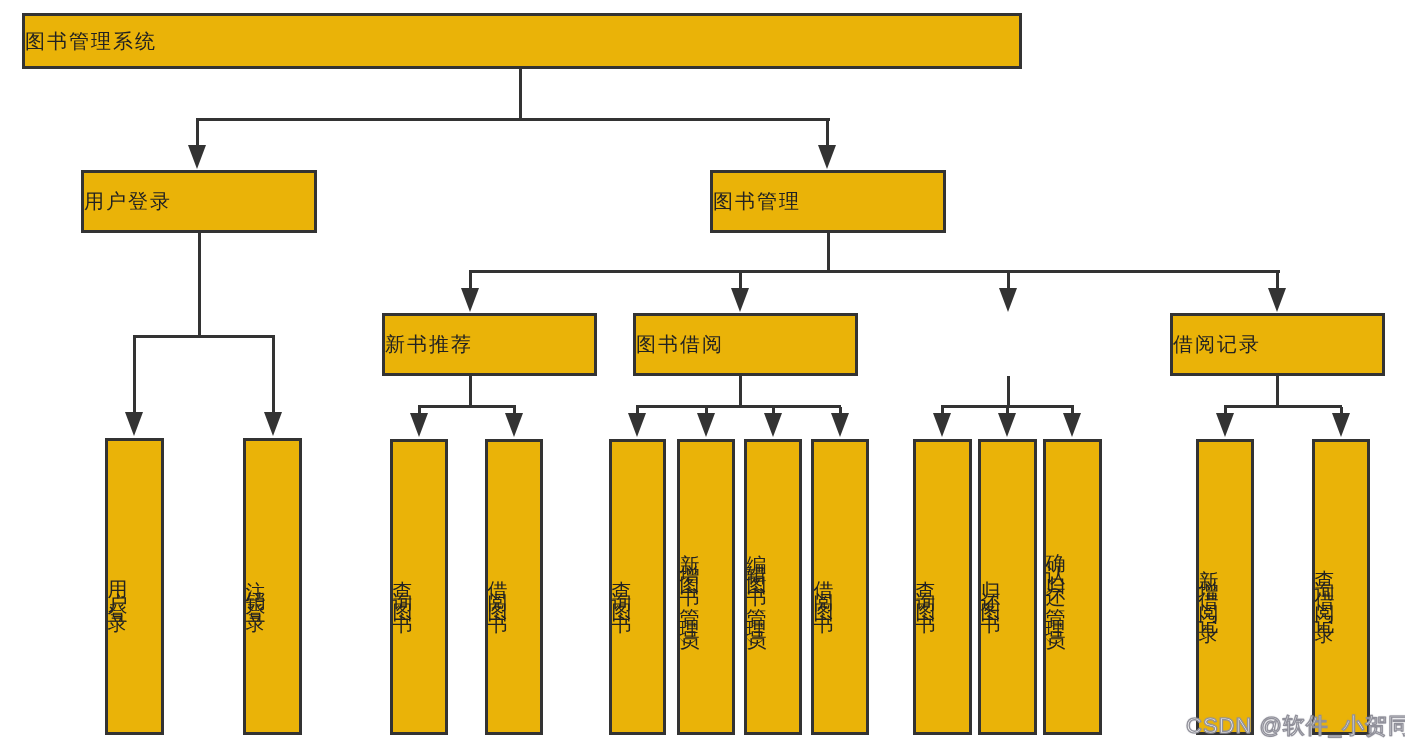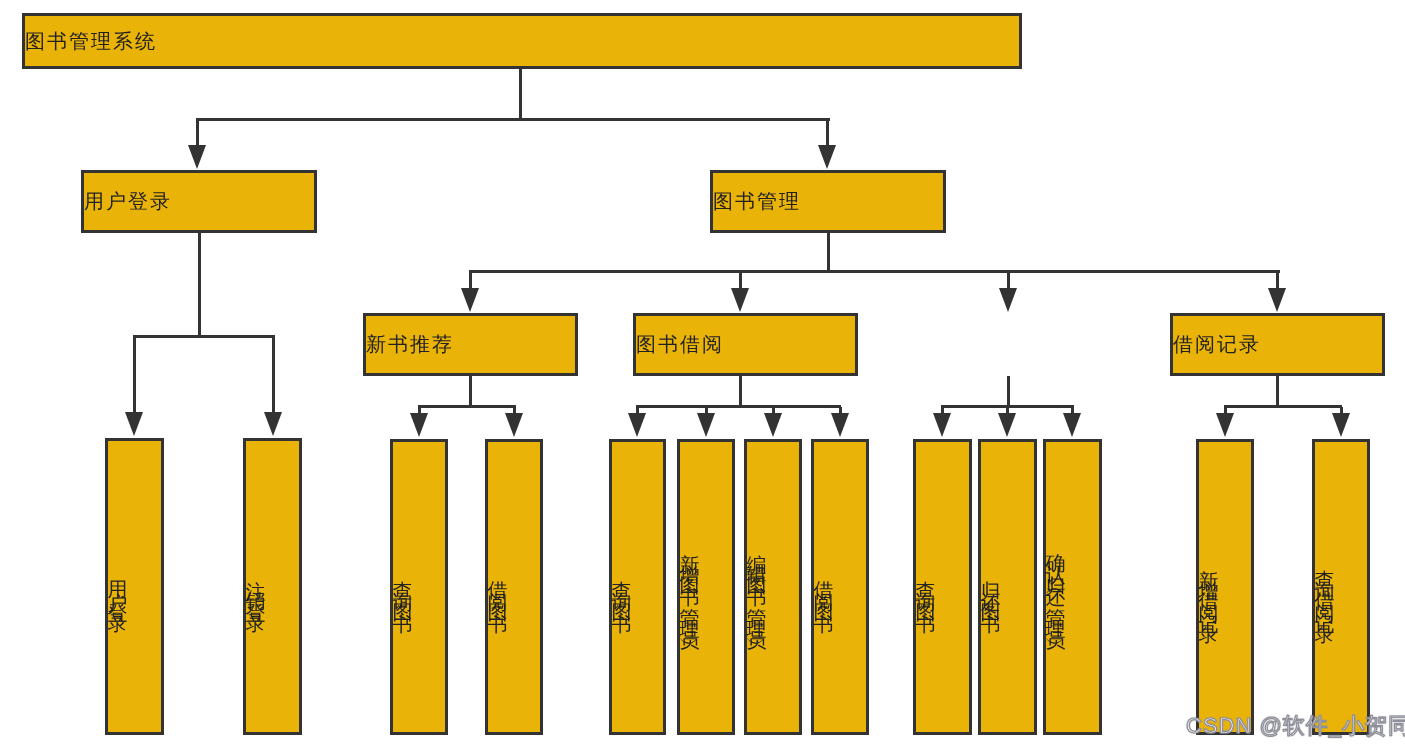--- a/index.html
+++ b/index.html
@@ -99,21 +99,21 @@
     <span>图书管理系统</span>
   </div>
 
   <div class="node" style="left:81px;top:170px;width:236px;height:63px;">
     <span>用户登录</span>
   </div>
   <div class="node" style="left:710px;top:170px;width:236px;height:63px;">
     <span>图书管理</span>
   </div>
 
-  <div class="node" style="left:363px;top:313px;width:215px;height:63px;">
+  <div class="node" style="left:382px;top:313px;width:215px;height:63px;">
     <span>新书推荐</span>
   </div>
   <div class="node" style="left:633px;top:313px;width:225px;height:63px;">
     <span>图书借阅</span>
   </div>
   <div class="node" style="left:1170px;top:313px;width:215px;height:63px;">
     <span>借阅记录</span>
   </div>
 
   <div class="leaf" style="left:105px;top:438px;width:59px;height:297px;">

